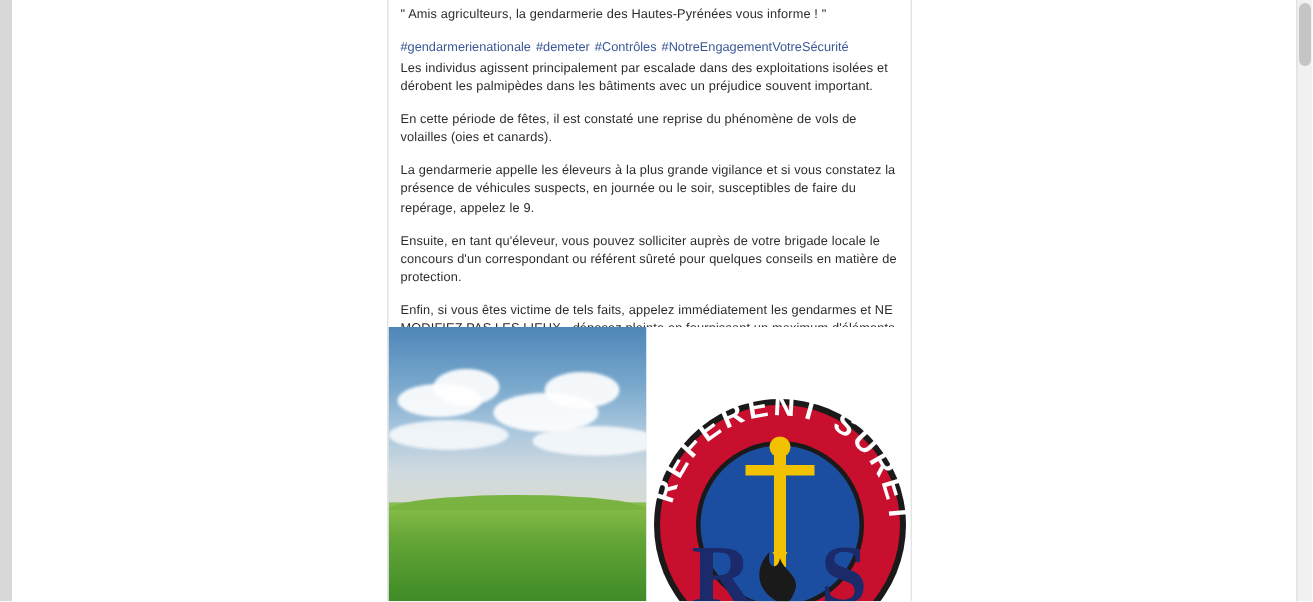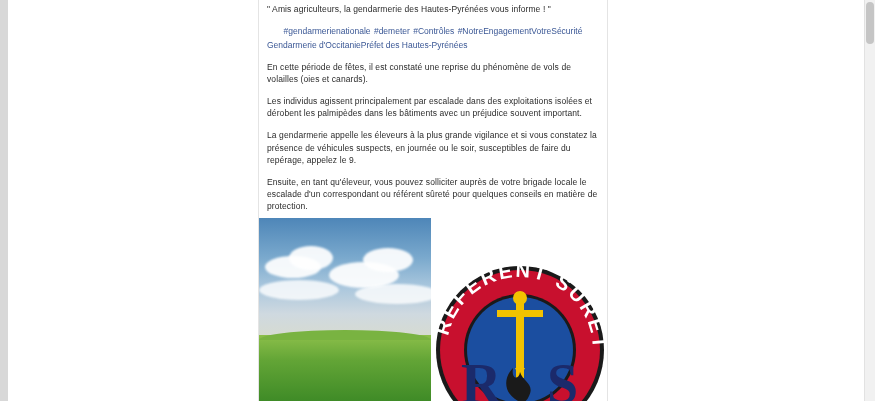--- a/index.html
+++ b/index.html
@@ -73,21 +73,20 @@
   }
   .post-text p.first {
     padding-top: 3px;
   }
   .hashtags {
     margin: 0 0 2px 0;
     font-size: 8.5px;
     line-height: 1.42;
     color: #3a5795;
     word-spacing: 1px;
-    text-align: center;
   }
   .tagline {
     margin: 0 0 10px 0;
     font-size: 8.5px;
     line-height: 1.42;
     color: #3a5795;
   }
   
   .media {
     position: absolute;
@@ -170,25 +169,24 @@
 
 <div class="page">
 
   <div class="left-gutter"></div>
 
   <div class="post-column">
 
     <div class="post-text">
       <p class="first">" Amis agriculteurs, la gendarmerie des Hautes-Pyrénées vous informe ! "</p>
       <div class="hashtags">#gendarmerienationale #demeter #Contrôles #NotreEngagementVotreSécurité</div>
-      <div class="tagline">Gendarmerie d'OccitaniePréfet des Hautes-Pyrénées</div>
+      <p>Les individus agissent principalement par escalade dans des exploitations isolées et dérobent les palmipèdes dans les bâtiments avec un préjudice souvent important.</p>
       <p>En cette période de fêtes, il est constaté une reprise du phénomène de vols de volailles (oies et canards).</p>
-      <p>Les individus agissent principalement par escalade dans des exploitations isolées et dérobent les palmipèdes dans les bâtiments avec un préjudice souvent important.</p>
       <p>La gendarmerie appelle les éleveurs à la plus grande vigilance et si vous constatez la présence de véhicules suspects, en journée ou le soir, susceptibles de faire du repérage, appelez le 9.</p>
-      <p>Ensuite, en tant qu'éleveur, vous pouvez solliciter auprès de votre brigade locale le escalade d'un correspondant ou référent sûreté pour quelques conseils en matière de protection.</p>
+      <p>Ensuite, en tant qu'éleveur, vous pouvez solliciter auprès de votre brigade locale le concours d'un correspondant ou référent sûreté pour quelques conseils en matière de protection.</p>
       <p>Enfin, si vous êtes victime de tels faits, appelez immédiatement les gendarmes et NE MODIFIEZ PAS LES LIEUX - déposez plainte en fournissant un maximum d'éléments.</p>
       <p>Si des matériels sont dérobés, fournissez les photos / factures avec les références.</p>
     </div>
 
     <div class="media">
 
       <div class="media-photo">
         <div class="sky"></div>
         <div class="cloud c1"></div>
         <div class="cloud c2"></div>

